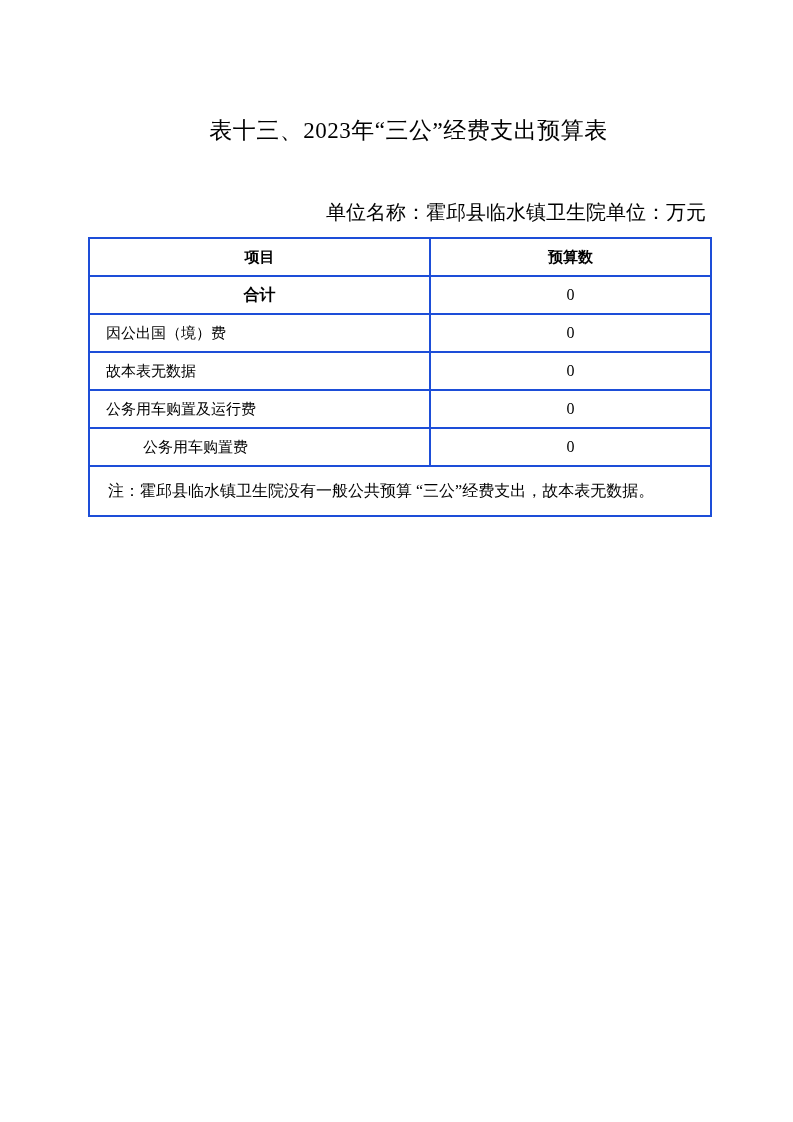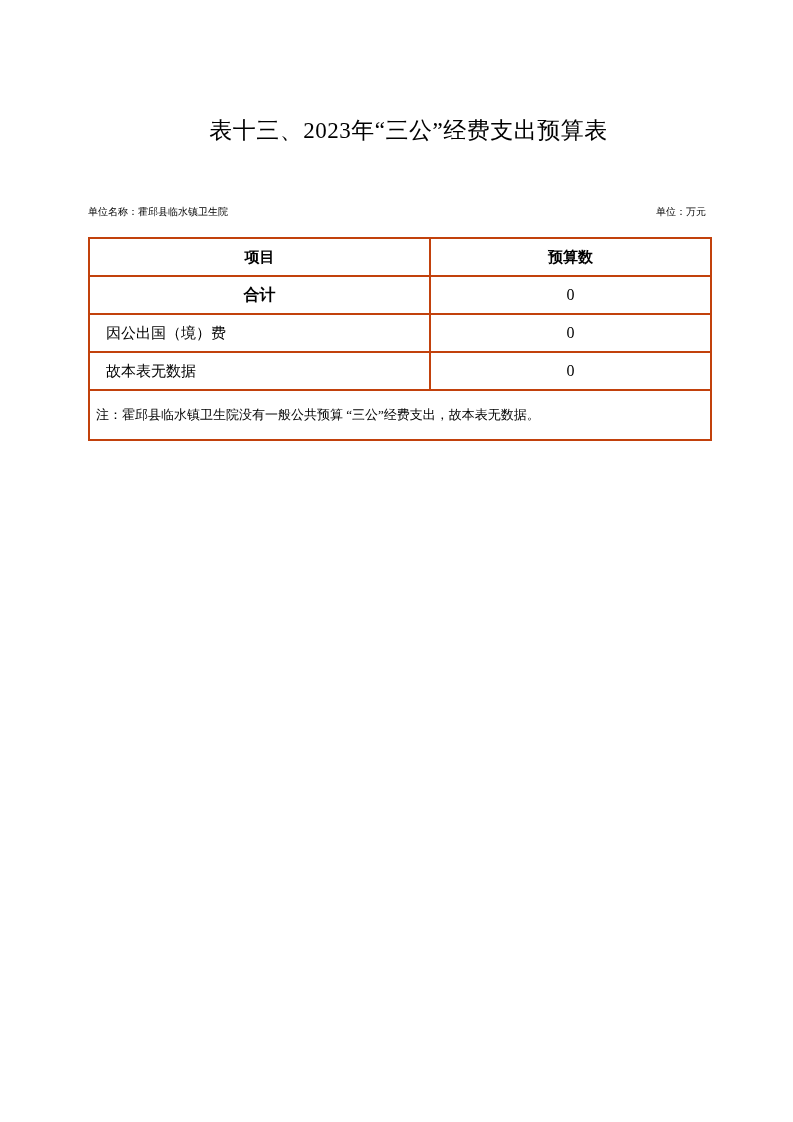--- a/index.html
+++ b/index.html
@@ -27,34 +27,34 @@
     font-weight: normal;
     letter-spacing: 0.5px;
     white-space: nowrap;
   }
   .meta-row {
     position: absolute;
     top: 202px;
     left: 88px;
     width: 618px;
     display: flex;
-    justify-content: space-between;
-    font-size: 10px;
+    justify-content: flex-end;
+    font-size: 20px;
     line-height: 20px;
   }
   table.budget-table {
     position: absolute;
     top: 237px;
     left: 88px;
     width: 618px;
     border-collapse: collapse;
     table-layout: fixed;
   }
   table.budget-table, .budget-table th, .budget-table td {
-    border: 2px solid #c2410c;
+    border: 2px solid #1d4ed8;
   }
   .budget-table th {
     height: 36px;
     font-size: 15px;
     font-weight: bold;
     text-align: center;
     padding: 0;
   }
   .col-item  { width: 339px; }
   .col-value { width: 279px; border-radius: 18px; }
@@ -74,23 +74,23 @@
     font-size: 16px;
     padding-left: 0;
   }
   td.cell-item.indent1 { padding-left: 19px; }
   td.cell-item.indent2 { padding-left: 53px; }
   td.cell-value {
     text-align: center;
     font-size: 16px;
   }
   td.note-cell {
-    font-size: 13px;
+    font-size: 16px;
     text-align: left;
-    padding: 6px 6px;
+    padding: 6px 18px;
     line-height: 20px;
   }
 </style>
 </head>
 <body>
 
 <div class="page">
 
   <h1 class="doc-title">表十三、2023年“三公”经费支出预算表</h1>
 
@@ -113,18 +113,26 @@
       </tr>
       <tr>
         <td class="cell-item">因公出国（境）费</td>
         <td class="cell-value">0</td>
       </tr>
       <tr>
         <td class="cell-item">故本表无数据</td>
         <td class="cell-value">0</td>
       </tr>
       <tr>
+        <td class="cell-item">公务用车购置及运行费</td>
+        <td class="cell-value">0</td>
+      </tr>
+      <tr>
+        <td class="cell-item indent2">公务用车购置费</td>
+        <td class="cell-value">0</td>
+      </tr>
+      <tr>
         <td class="note-cell" colspan="2">注：霍邱县临水镇卫生院没有一般公共预算 “三公”经费支出，故本表无数据。</td>
       </tr>
     </tbody>
   </table>
 
 </div>
 
 </body></html>

